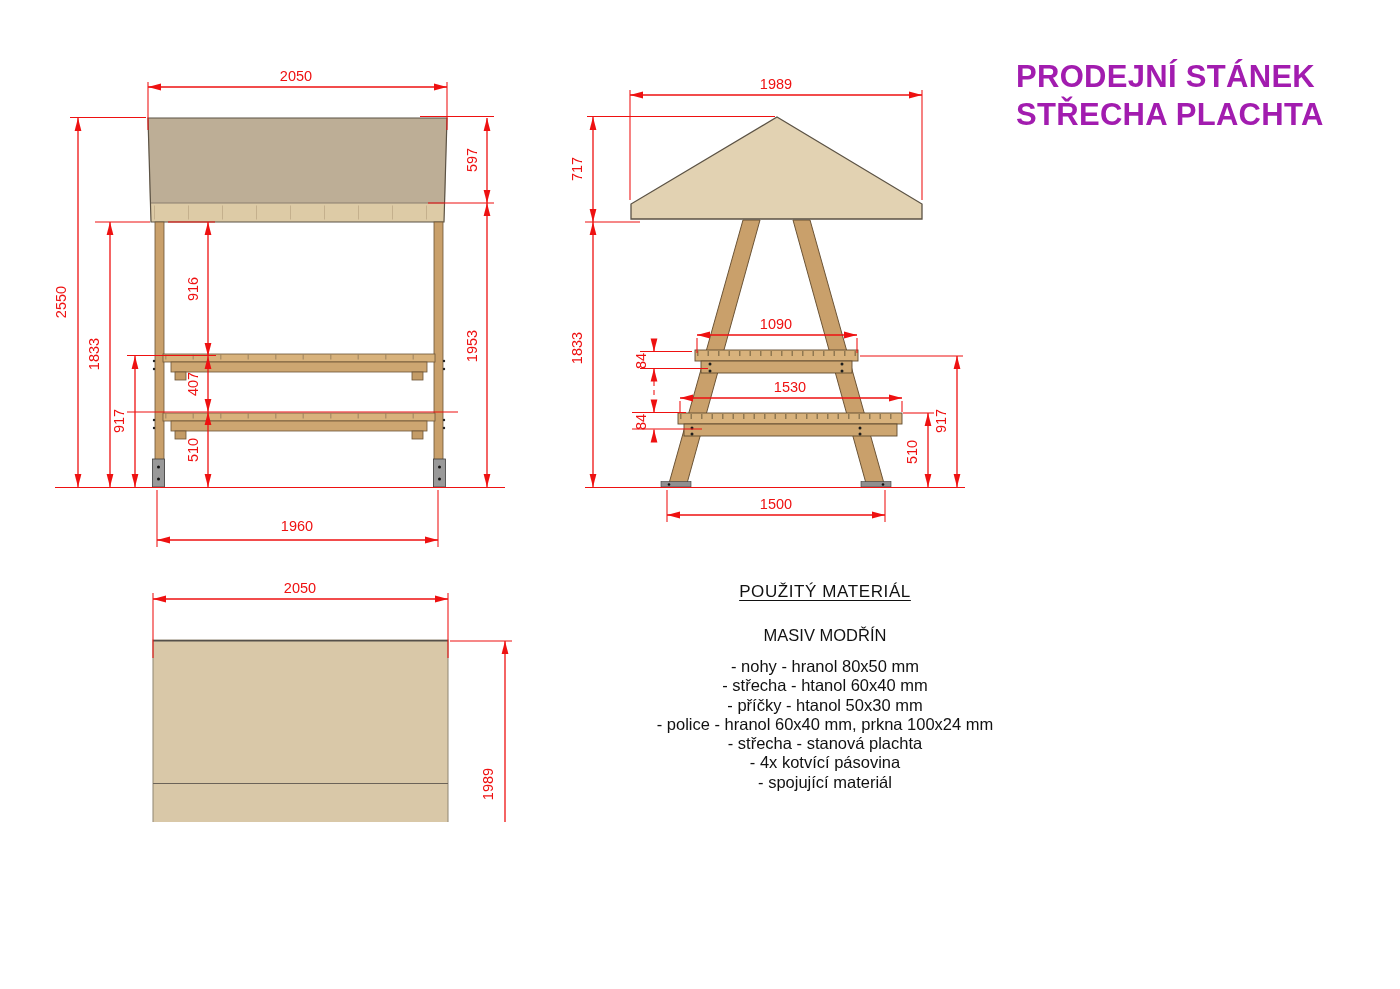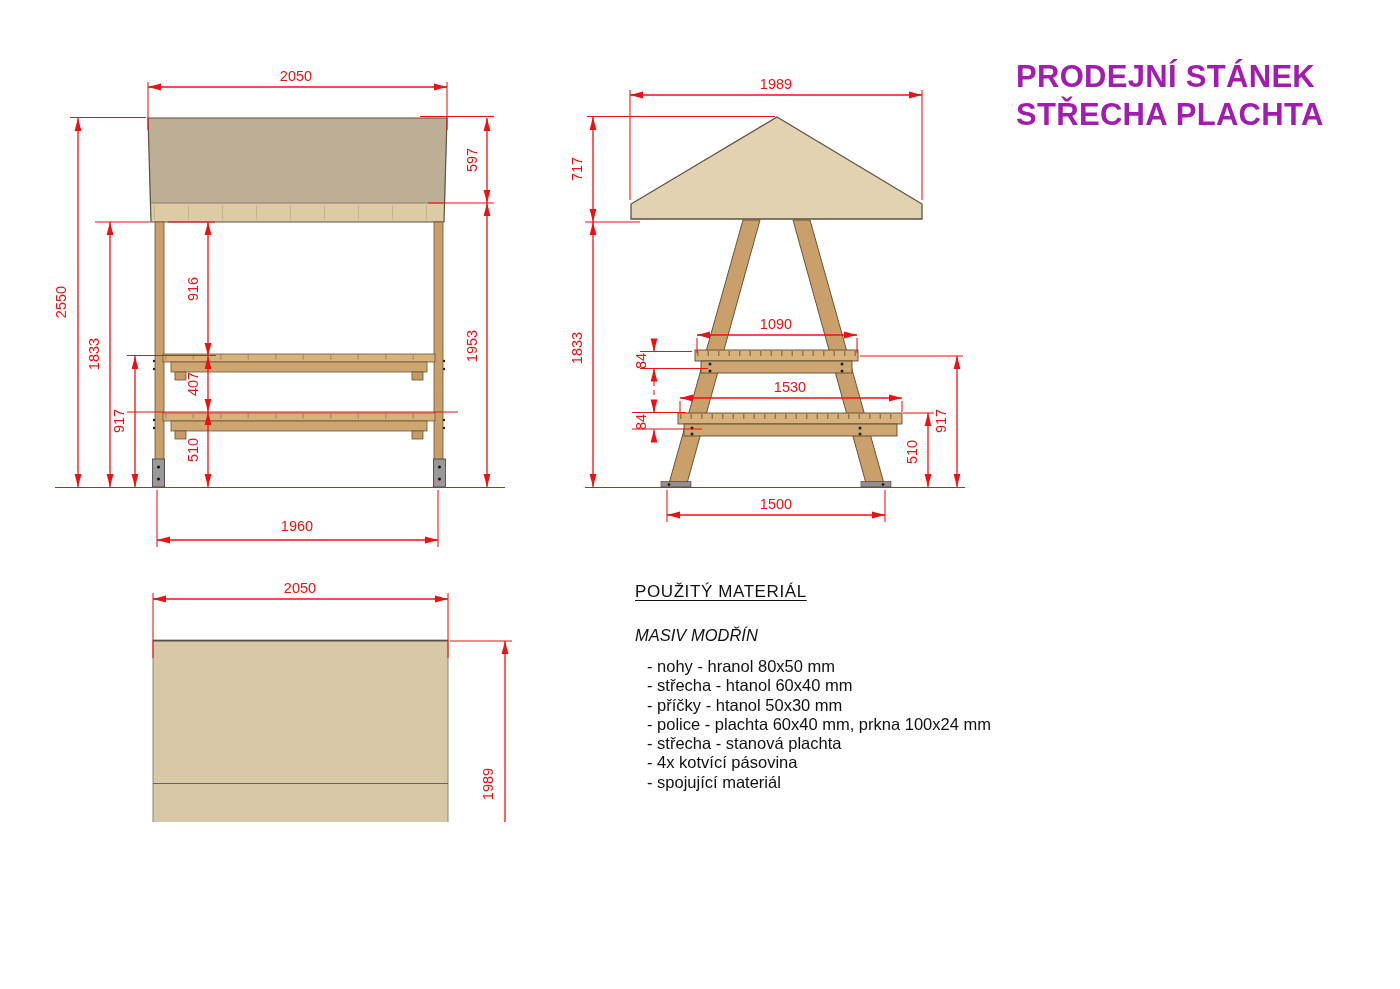--- a/index.html
+++ b/index.html
@@ -1,23 +1,23 @@
 <!DOCTYPE html>
 <html><head>
 <meta charset="utf-8">
 <style>
   html,body{margin:0;padding:0;background:#ffffff;}
   #canvas{position:relative;width:1400px;height:822px;background:#fff;overflow:hidden;
           font-family:"Liberation Sans",sans-serif;}
   #title-block{position:absolute;left:1016px;top:58px;font-weight:bold;font-size:31px;
                line-height:38px;color:#a21caf;letter-spacing:0.3px;white-space:nowrap;}
-  #materials-block{position:absolute;left:635px;top:582px;color:#111;width:380px;}
+  #materials-block{position:absolute;left:635px;top:582px;color:#111;width:380px;text-align:center;}
   #materials-block h3{font-size:17px;font-weight:normal;letter-spacing:0.6px;margin:0 0 24px 0;
                       text-decoration:underline;text-underline-offset:3px;}
-  #materials-block .sub{font-size:16.5px;margin:0 0 2px 0;font-style:italic;}
+  #materials-block .sub{font-size:16.5px;margin:0 0 2px 0;}
   #materials-block ul{list-style:none;margin:12px;padding:0;font-size:16.5px;line-height:19.3px;}
   svg{position:absolute;left:0;top:0;}
   .dl{stroke:#ee1111;stroke-width:1.3;fill:none;}
   .xl{stroke:#ee1111;stroke-width:1.05;fill:none;}
   .xd{stroke:#ee1111;stroke-width:1.05;fill:none;stroke-dasharray:5 4;}
   .dt{fill:#ee1111;font-family:"Liberation Sans",sans-serif;font-size:14.5px;}
 </style>
 </head>
 <body>
 
@@ -222,20 +222,20 @@
     <div>STŘECHA PLACHTA</div>
   </div>
 
   <div id="materials-block">
     <h3>POUŽITÝ MATERIÁL</h3>
     <p class="sub">MASIV MODŘÍN</p>
     <ul>
       <li>- nohy - hranol 80x50 mm</li>
       <li>- střecha - htanol 60x40 mm</li>
       <li>- příčky - htanol 50x30 mm</li>
-      <li>- police - plachta 60x40 mm, prkna 100x24 mm</li>
+      <li>- police - hranol 60x40 mm, prkna 100x24 mm</li>
       <li>- střecha - stanová plachta</li>
       <li>- 4x kotvící pásovina</li>
       <li>- spojující materiál</li>
     </ul>
   </div>
 
 </div>
 
 </body></html>

